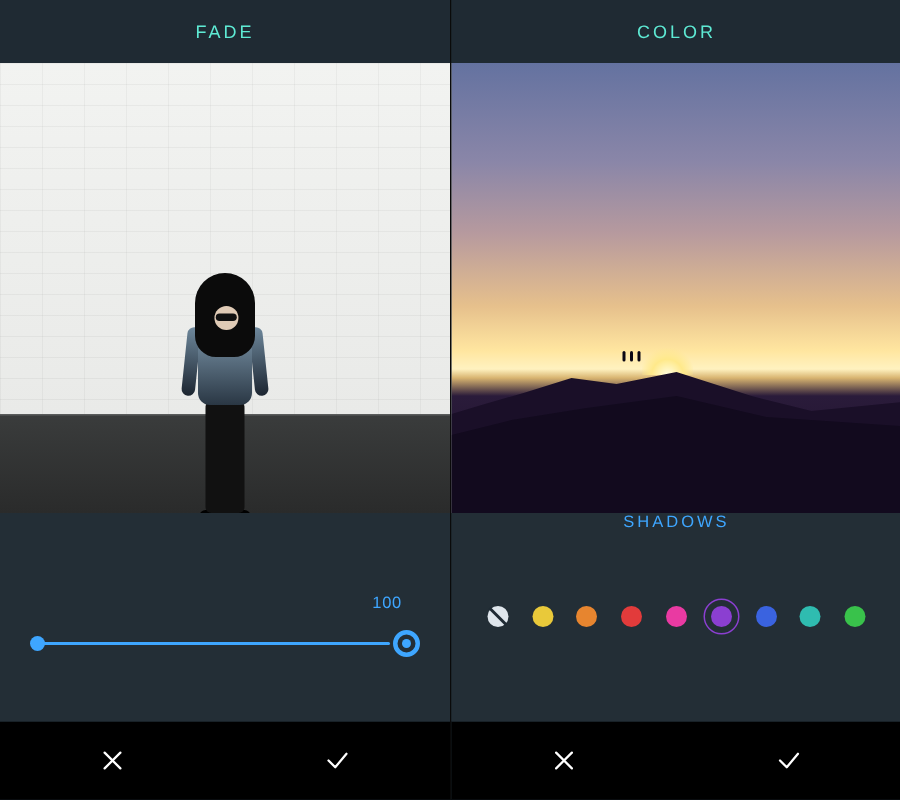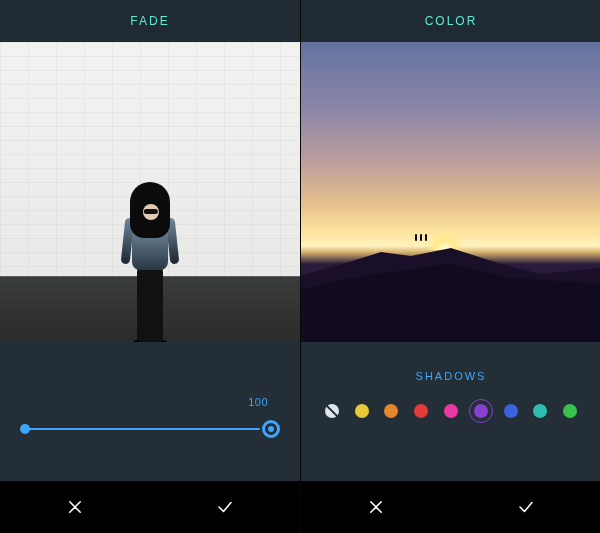--- a/index.html
+++ b/index.html
@@ -131,21 +131,21 @@
 
   
   .controls {
     flex: 1;
     background:#232e36;
     position:relative;
   }
   .tabs {
     height:40px;
     display:flex;
-    align-items:flex-end;
+    align-items:flex-start;
   }
   .tab {
     flex:1;
     text-align:center;
     font-size:11px;
     letter-spacing:2px;
     color:#8a97a2;
     cursor:pointer;
   }
   .tab.active { color:#3ea6ff; }

